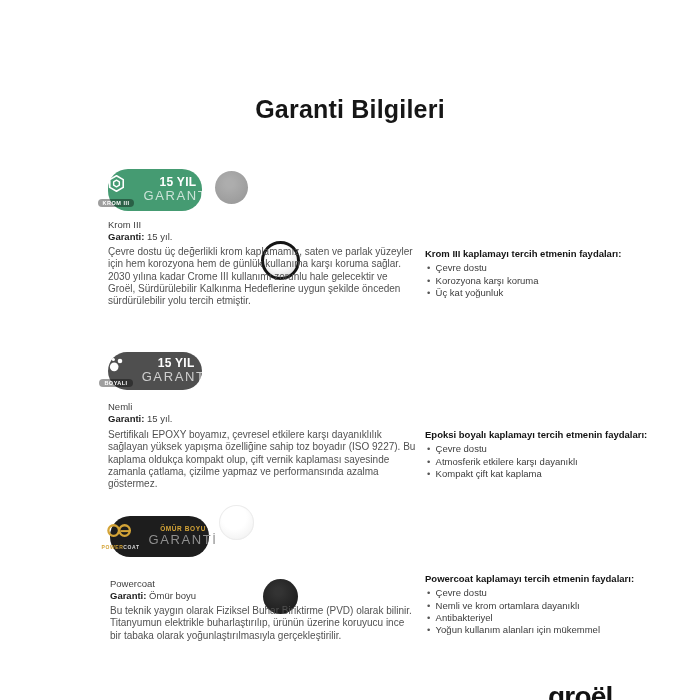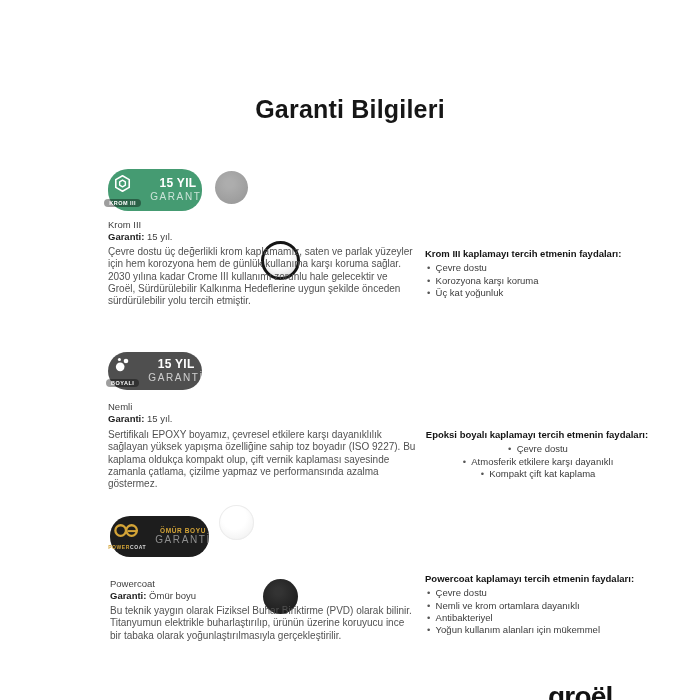--- a/index.html
+++ b/index.html
@@ -27,21 +27,21 @@
     gap:9px; padding:0 4px;
   }
   .badge-left { display:flex; flex-direction:column; align-items:center; gap:2px; }
   .badge-pill {
     background:rgba(0,0,0,.38); border-radius:6px;
     padding:1px 5px; font-size:5.5px; font-weight:bold; color:#fff;
     letter-spacing:.5px; white-space:nowrap;
   }
   .badge-right { display:flex; flex-direction:column; align-items:center; line-height:1.15; }
   .badge-years { font-size:12px; font-weight:800; color:#fff; letter-spacing:.3px; }
-  .badge-guar  { font-size:10px; letter-spacing:1.6px; color:rgba(255,255,255,.72); }
+  .badge-guar  { font-size:13px; letter-spacing:1.6px; color:rgba(255,255,255,.72); }
 
   .badge-krom { background:#459B72; width:94px; height:42px; }
   .badge-boyali { background:#4F4F4F; width:94px; height:38px; }
   .badge-powercoat { background:#1D1D1D; width:99px; height:41px; }
   .badge-powercoat .badge-guar { color:#8f8f8f; }
   .pc-years { font-size:6.5px; font-weight:800; color:#D4A437; letter-spacing:.6px; }
   .pc-wordmark { font-size:5px; font-weight:bold; letter-spacing:.6px; margin-top:1px; }
   .pc-wordmark .w1 { color:#D4A437; }
   .pc-wordmark .w2 { color:#d9d9d9; }
 
@@ -146,21 +146,21 @@
 <div class="abs meta" style="left:108px; top:361px;">
   <div>Nemli</div>
   <div>
     <span class="g-label">Garanti:</span>
     <span>15 yıl.</span>
   </div>
 </div>
 
 <p class="abs desc" style="left:108px; top:389px;">Sertifikalı EPOXY boyamız, çevresel etkilere karşı dayanıklılık sağlayan yüksek yapışma özelliğine sahip toz boyadır (ISO 9227). Bu kaplama oldukça kompakt olup, çift vernik kaplaması sayesinde zamanla çatlama, çizilme yapmaz ve performansında azalma göstermez.</p>
 
-<div class="abs benefits" style="left:408px; top:389px;text-align:center;">
+<div class="abs benefits" style="left:425px; top:389px;">
   <h3>Epoksi boyalı kaplamayı tercih etmenin faydaları:</h3>
   <ul>
     <li>Çevre dostu</li>
     <li>Atmosferik etkilere karşı dayanıklı</li>
     <li>Kompakt çift kat kaplama</li>
   </ul>
 </div>
 
 <div class="abs badge badge-powercoat" style="left:110px; top:476px;">
   <div class="badge-left" style="gap:0;">

